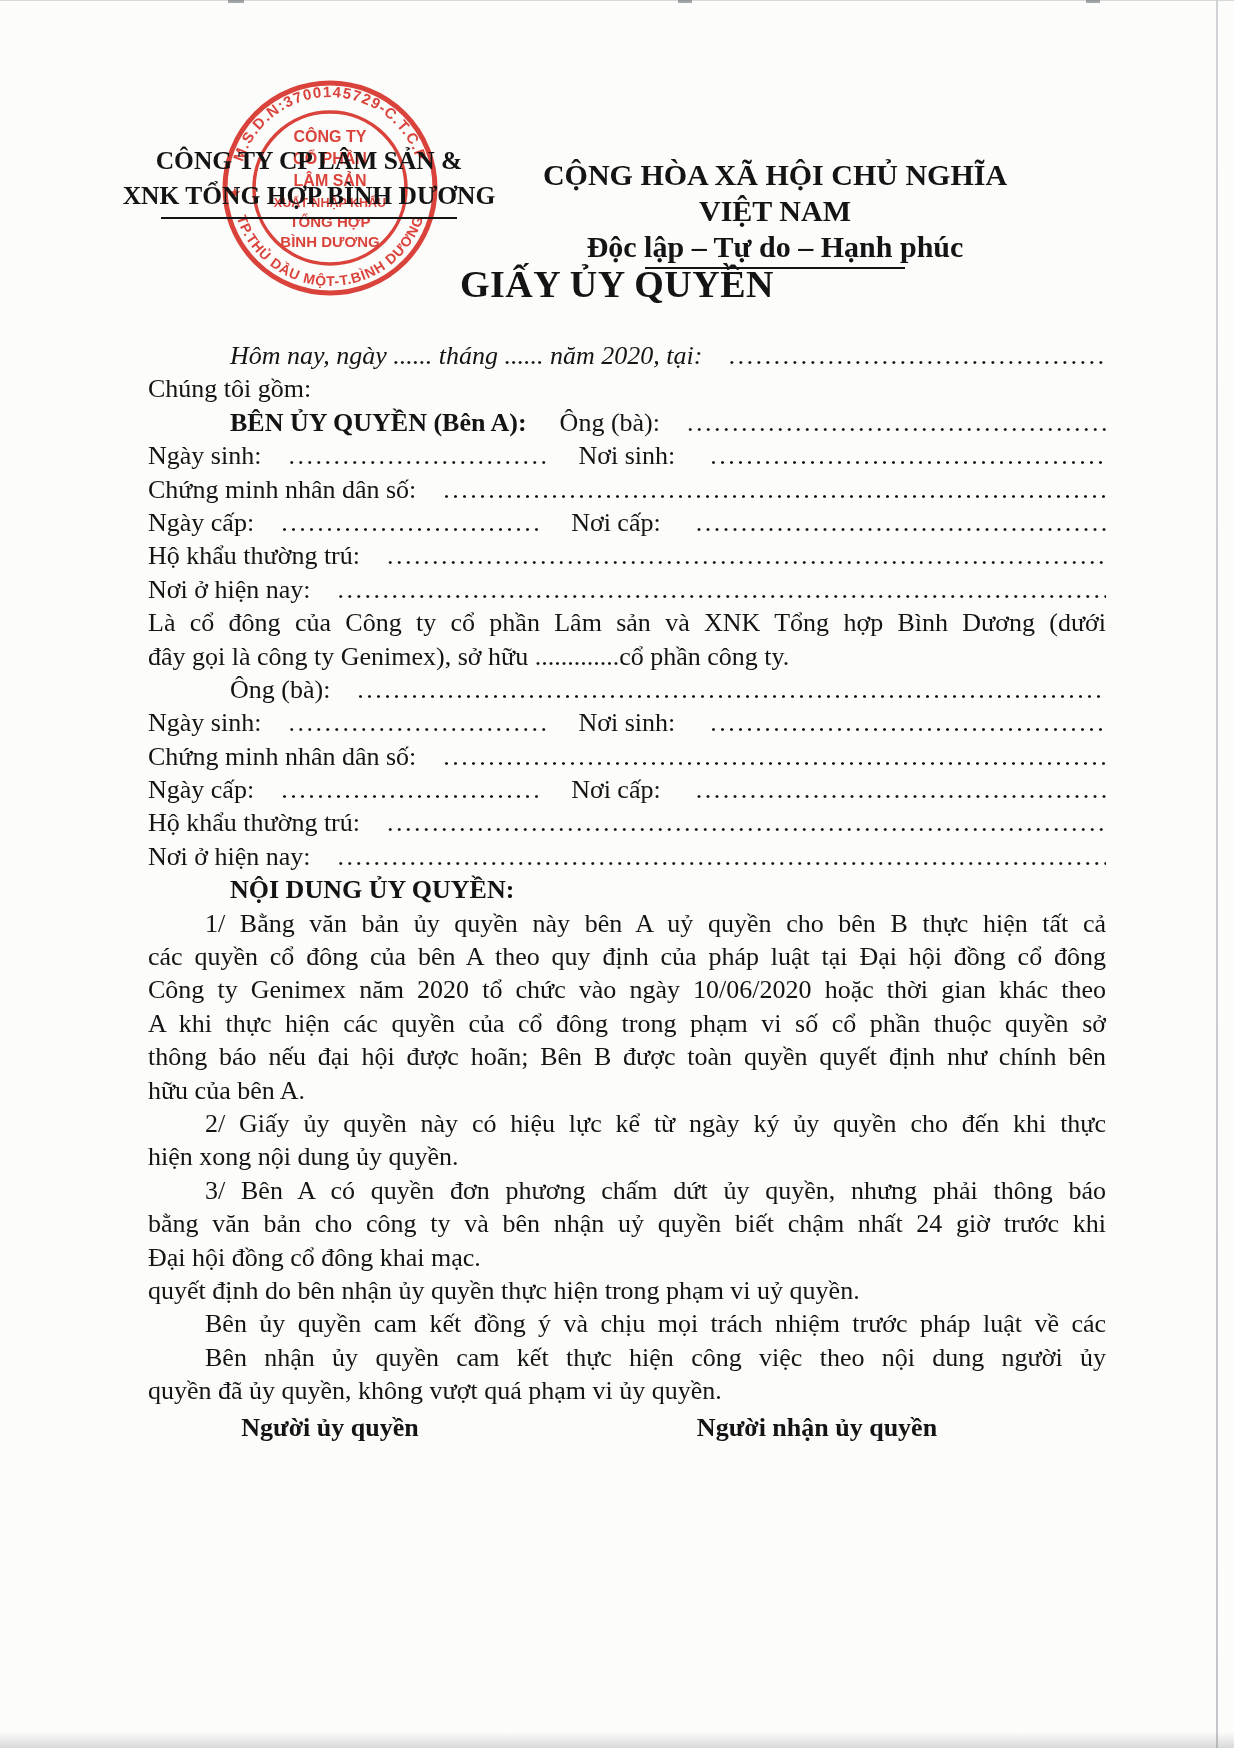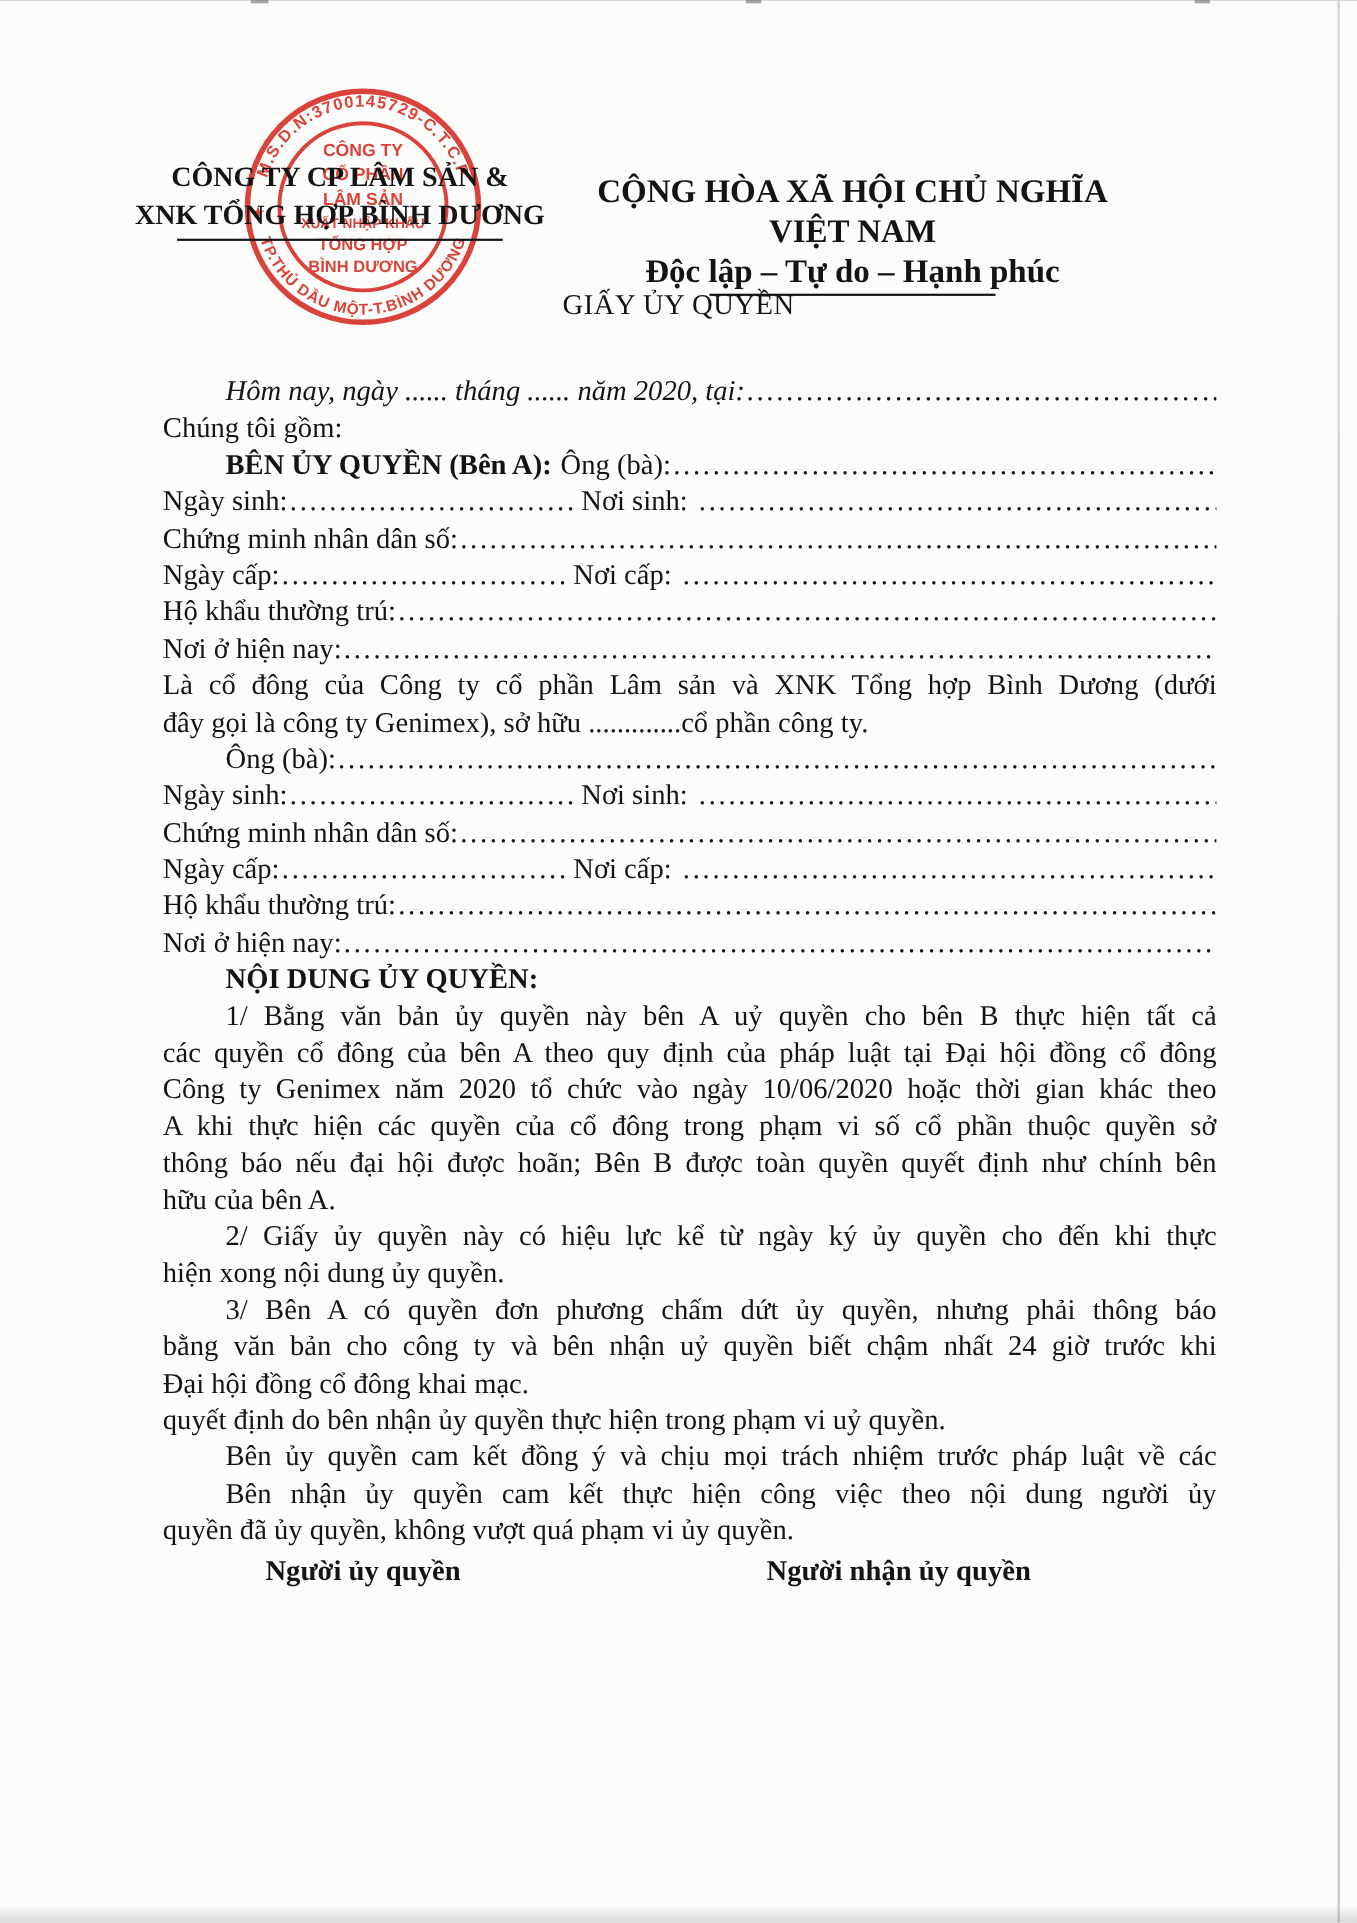--- a/index.html
+++ b/index.html
@@ -23,26 +23,26 @@
   
   .hdr-left { position:absolute; left:118px; top:143px; width:382px; z-index:2;
     text-align:center; font-weight:bold; font-size:25.5px; line-height:35px; }
   .hdr-right { position:absolute; left:534px; top:145px; width:482px; z-index:2;
     text-align:center; font-weight:bold; font-size:30px; line-height:36px;margin-top:12px; }
   .rule { border-top:2.5px solid #141414; margin:4px auto 0; }
   .rule-left { width:296px; }
   .rule-right { width:260px; margin-top:2px; }
 
   .doc-title { position:absolute; left:0; top:262px; width:100%; z-index:2;
-    text-align:center; font-weight:normal; font-size:26px; letter-spacing:.5px; }
+    text-align:center; font-weight:bold; font-size:38px; letter-spacing:.5px; }
 
   
   .content { position:absolute; left:148px; top:341px; width:958px; z-index:2;
     font-size:26px; }
-  .line { display:flex; align-items:baseline; height:33.4px; overflow:hidden; }
+  .line { display:flex; align-items:baseline; height:33.4px; overflow:hidden;gap:25px; }
   .pline { height:33.4px; overflow:hidden; text-align:justify; text-align-last:justify; }
   .pline.last { text-align:justify; text-align-last:left; }
   .pline.first { text-indent:57px; }
   .ind { flex:0 0 57px; }
   .b { font-weight:bold; }
   .b.gap { margin-right:8px; }
   .it { font-style:italic; }
   .dots { letter-spacing:2.5px; overflow:hidden; white-space:nowrap; margin-left:2px; }
   .dots.end { flex:1 1 0; min-width:0; }
   .dots.mid { flex:0 0 258px; }

